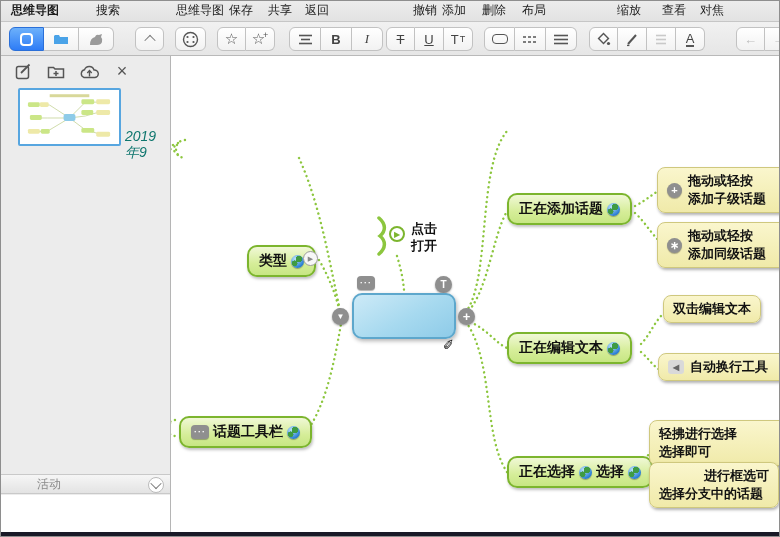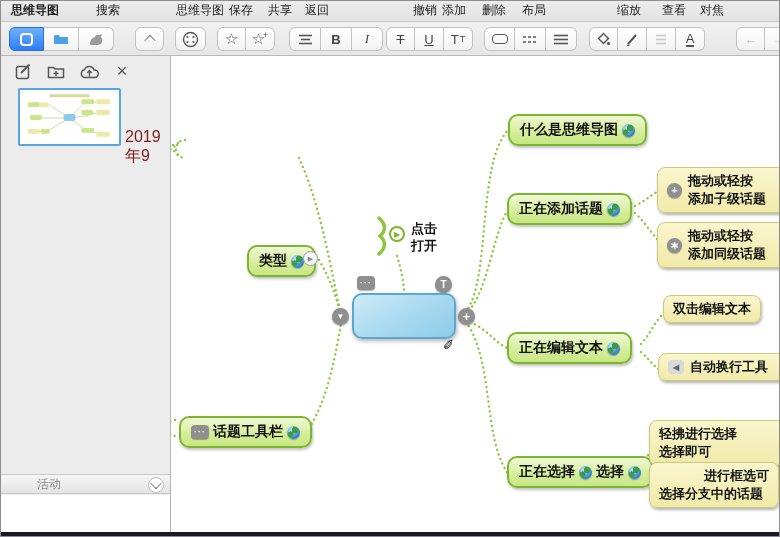--- a/index.html
+++ b/index.html
@@ -43,21 +43,21 @@
   .icon-lines.dis line{stroke:#c9c9c9;}
 
   
   .sidebar { position:absolute; left:0; top:55px; width:170px; height:476px;
              background:#ececec; border-right:1px solid #b5b5b5; }
   .side-icons { position:absolute; left:10px; top:4px; display:flex; gap:9px; }
   .side-btn { width:24px; height:22px; display:flex; align-items:center; justify-content:center;
               color:#555; cursor:pointer; font-size:15px; }
   .thumb { position:absolute; left:17px; top:32px; width:103px; height:58px; background:#fff;
            border:2px solid #57a6e0; border-radius:2px; cursor:pointer; }
-  .thumb-date { position:absolute; left:124px; top:72px; font-size:16px; color:#7f1d1d; }
+  .thumb-date { position:absolute; left:124px; top:72px; font-size:14px; color:#0f766e;font-style:italic; }
   .activity-bar { position:absolute; left:0; top:418px; width:169px; height:20px;
                   background:linear-gradient(#f6f6f6,#e3e3e3); border-top:1px solid #c9c9c9;
                   border-bottom:1px solid #c9c9c9; display:flex; align-items:center;padding-left:28px; }
   .activity-bar .lbl { margin-left:8px; font-size:12px; color:#8a8a8a; }
   .activity-chevron { position:absolute; right:6px; top:2px; width:16px; height:16px; border-radius:50%;
                       background:#fff; border:1px solid #bbb; display:flex; align-items:center;
                       justify-content:center; cursor:pointer; }
   .activity-body { position:absolute; left:0; top:439px; width:169px; height:37px; background:#fff; }
 
   
@@ -355,24 +355,20 @@
       <span>▶</span>
     </div>
     <div class="gnode" style="left:8px;top:360px">
       <span class="gchip">
         <span>···</span>
       </span>
       <span>话题工具栏</span>
       <span class="globe"></span>
     </div>
 
-    <div class="gnode" style="left:337px;top:58px">
-      <span>什么是思维导图</span>
-      <span class="globe"></span>
-    </div>
 
     <div class="gnode" style="left:336px;top:137px">
       <span>正在添加话题</span>
       <span class="globe"></span>
     </div>
     <div class="ynode" style="left:486px;top:111px;width:140px">
       <div class="yrow">
         <span class="ycircle">+</span>
         <span class="ylines">
           <span>拖动或轻按</span>

